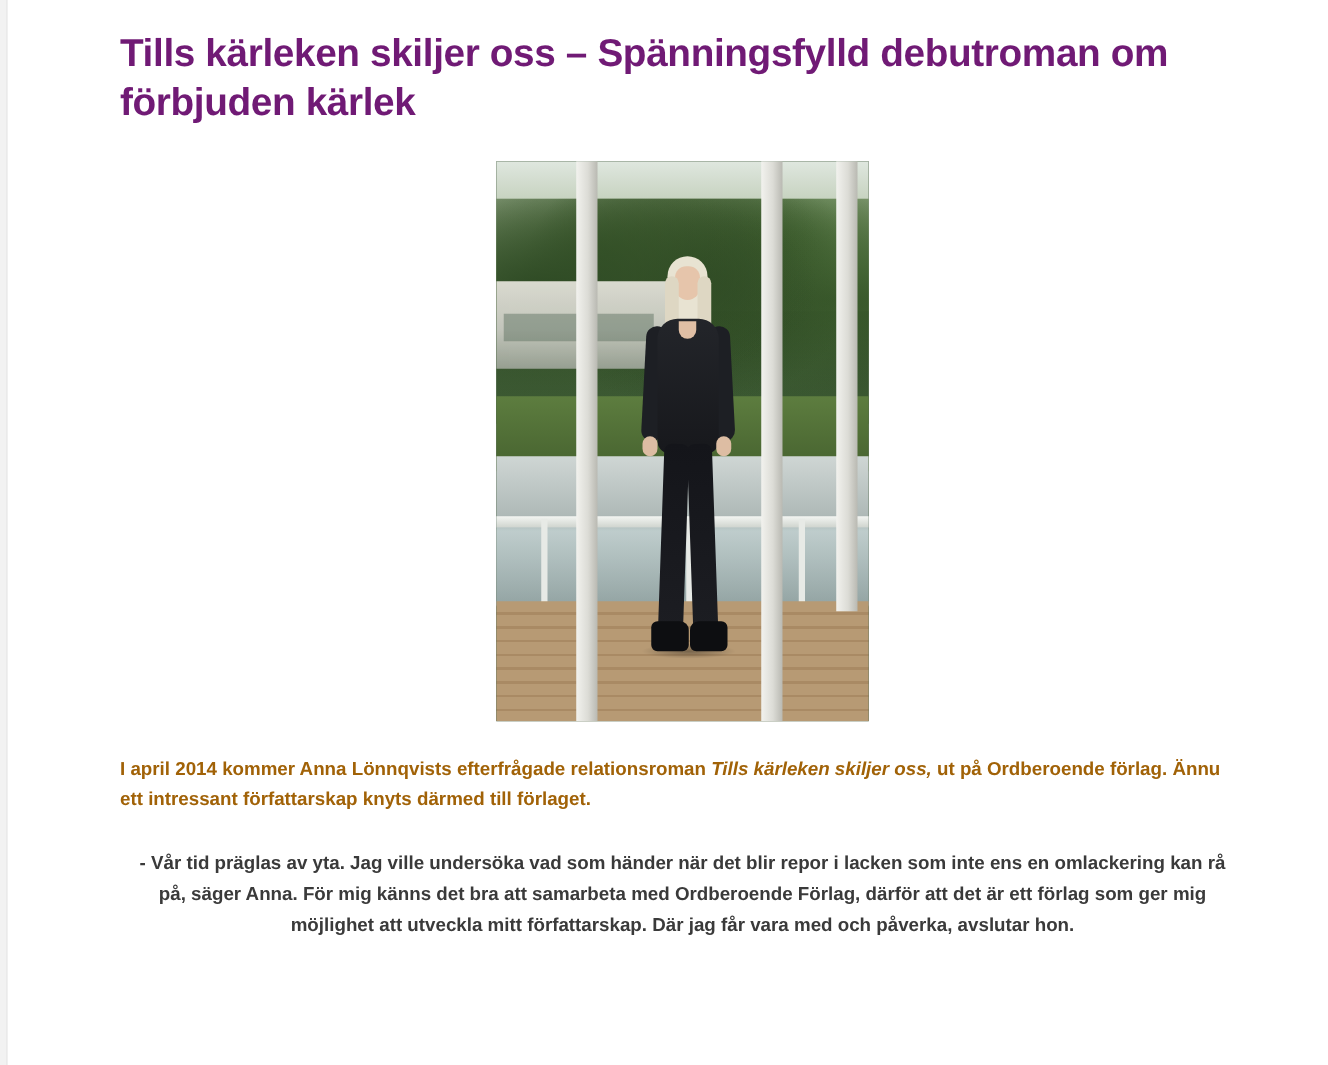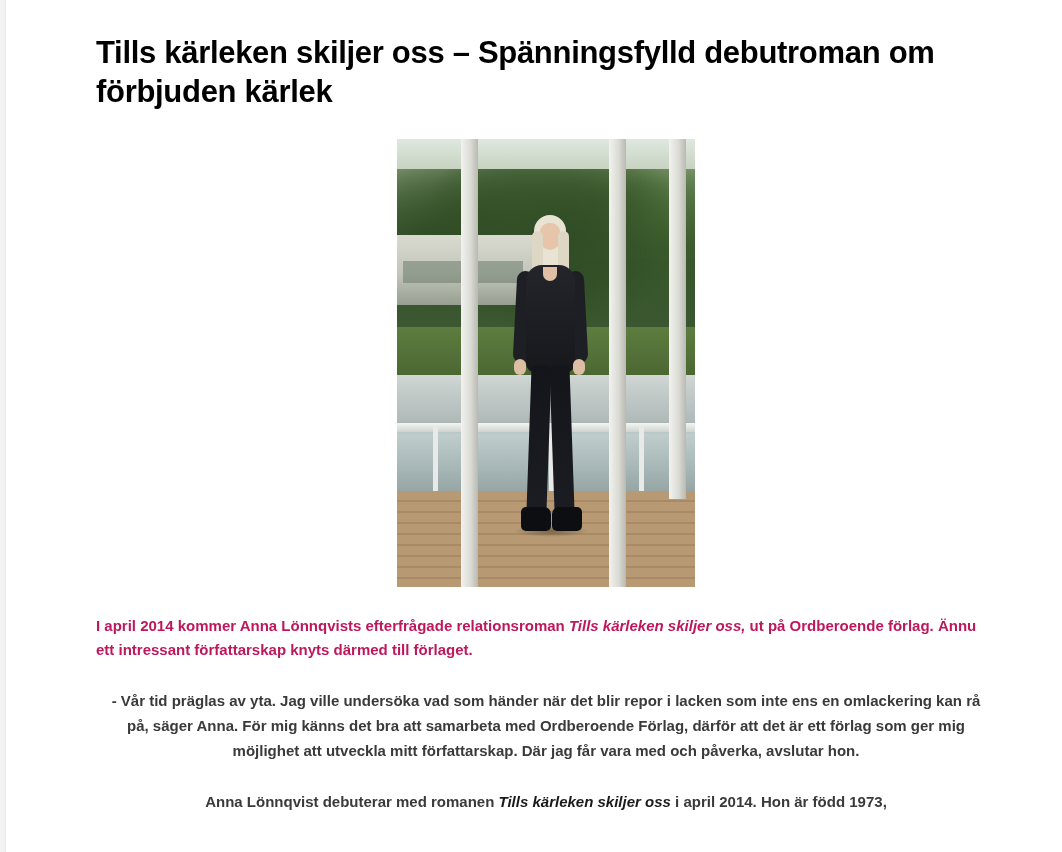--- a/index.html
+++ b/index.html
@@ -32,26 +32,26 @@
     border-right: 1px solid #e8e8e8;
   }
   .content {
     position: absolute;
     left: 96px;
     top: 0;
     width: 900px;
   }
   .headline {
     margin: 0;
-    padding-top: 33px;
+    padding-top: 23px;
     font-size: 31px;
     line-height: 39px;
     font-weight: bold;
     letter-spacing: -0.3px;
-    color: #000000;
+    color: #701a75;
     width: 905px;
   }
   .meta-row {
     margin-top: 19px;
     display: flex;
     align-items: center;
     height: 18px;
   }
   .badge {
     display: inline-block;
@@ -201,21 +201,21 @@
     background: radial-gradient(ellipse at center, rgba(0,0,0,0.35) 0%, rgba(0,0,0,0) 70%);
   }
 
   .body-copy { width: 900px; }
   .lead {
     margin: 0;
     padding-top: 27px;
     font-size: 15px;
     line-height: 24px;
     font-weight: bold;
-    color: #be185d;
+    color: #a16207;
   }
   .lead em { font-style: italic; }
   p.para {
     margin: 4px;
     padding-top: 22px;
     font-size: 15px;
     line-height: 25px;
     color: #3a3a3a;
     font-weight: bold;
     text-align: center;
@@ -269,17 +269,16 @@
         </div>
       </div>
     </div>
 
     <div class="body-copy">
 
       <p class="lead"><span>I april 2014 kommer Anna Lönnqvists efterfrågade relationsroman </span><em>Tills kärleken skiljer oss,</em><span> ut på Ordberoende förlag. Ännu ett intressant författarskap knyts därmed till förlaget.</span></p>
 
       <p class="para">- Vår tid präglas av yta. Jag ville undersöka vad som händer när det blir repor i lacken som inte ens en omlackering kan rå på, säger Anna. För mig känns det bra att samarbeta med Ordberoende Förlag, därför att det är ett förlag som ger mig möjlighet att utveckla mitt författarskap. Där jag får vara med och påverka, avslutar hon.</p>
 
-      <p class="para"><span>Anna Lönnqvist debuterar med romanen </span><b>Tills kärleken skiljer oss</b><span> i april 2014. Hon är född 1973,</span></p>
 
     </div>
   </div>
 </div>
 
 </body></html>

